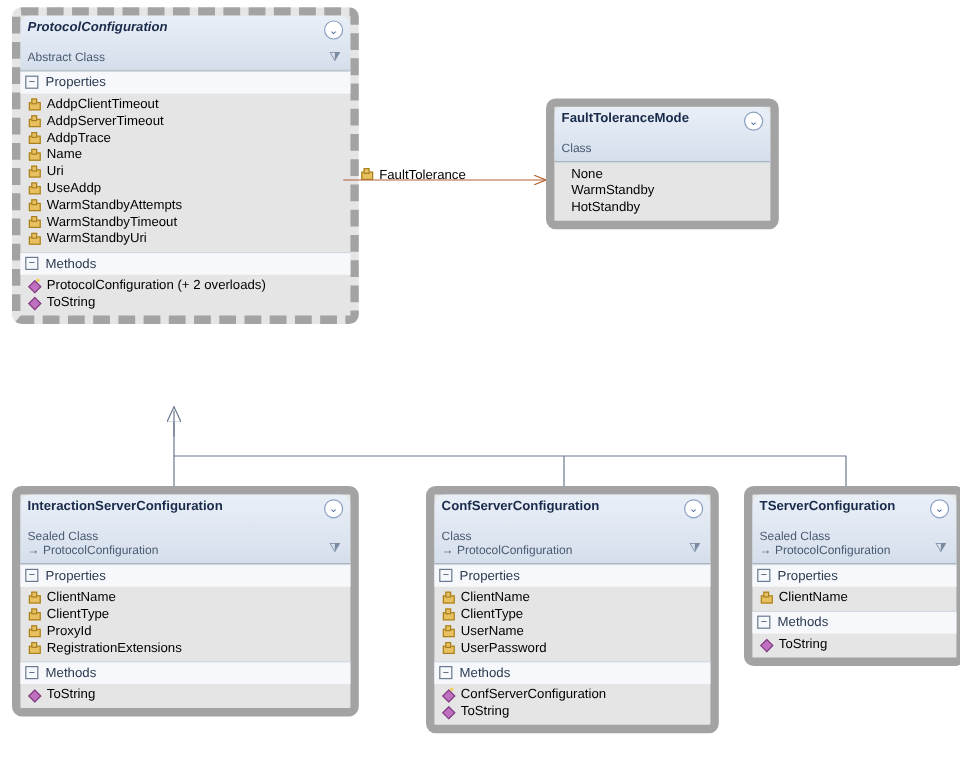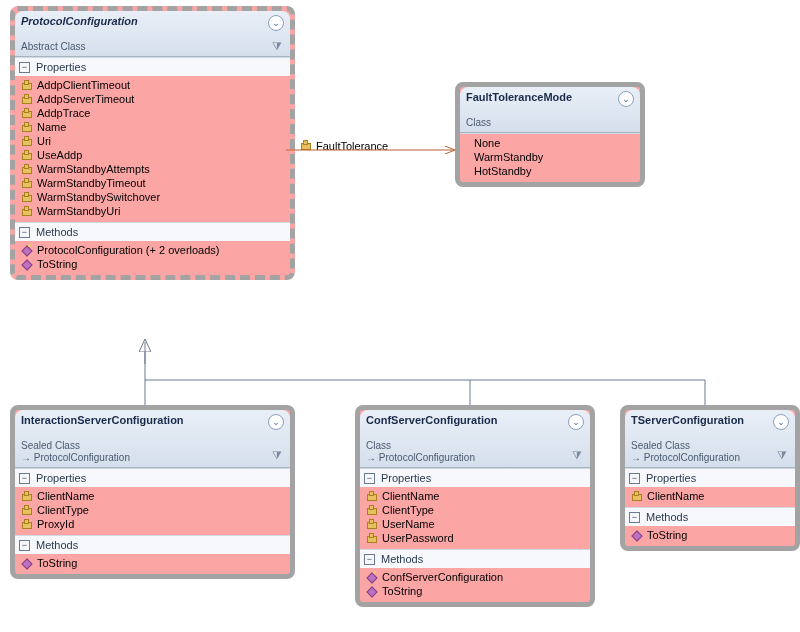--- a/index.html
+++ b/index.html
@@ -1,27 +1,27 @@
 <!DOCTYPE html>
 <html><head>
 <meta charset="utf-8">
 <style>
 body{margin:0;padding:0;background:#fff;font-family:Tahoma,Verdana,sans-serif;font-size:11px;color:#000;position:relative;width:800px;height:632px}
-.panel{position:absolute;border:5px solid #a3a3a3;border-radius:8px;background:#fca5a5;box-shadow:none}
+.panel{position:absolute;border:7px solid #a3a3a3;border-radius:8px;background:#e5e5e5;box-shadow:none}
 .panel.abstract{border-style:dashed}
 .panel .hdr{background:linear-gradient(#e9eff7,#d5dfec);border-bottom:1px solid #a8b4c0;border-radius:8px 8px 0 0;padding:4px 6px;position:relative}
 .panel .title{font-weight:bold;color:#1a2a4a}
 .panel.abstract .title{font-style:italic}
 .panel .stereo{color:#4a5a70;font-size:10px;margin-top:14px}
 .panel .inh{color:#4a5a70;font-size:10px;margin-top:1px}
 .panel .inh::before{content:"→ ";color:#4a5a70}
 .panel .chev{position:absolute;top:4px;right:6px;width:14px;height:14px;border:1px solid #8aa0c0;border-radius:50%;background:#fff;display:flex;align-items:center;justify-content:center;font-size:9px;color:#4a6aa0;cursor:pointer}
 .panel .funnel{position:absolute;right:6px;top:28px;width:14px;height:14px;display:flex;align-items:center;justify-content:center;color:#7a8aa0}
 .section{border-top:1px solid #d0d8e2}
-.section .secHdr{display:flex;align-items:center;padding:3px 4px;color:#2a3a50;background:#f6f8fb}
+.section .secHdr{display:flex;padding:3px 4px;color:#2a3a50;background:#f6f8fb}
 .section .box{width:9px;height:9px;border:1px solid #6a7a90;margin-right:6px;display:flex;align-items:center;justify-content:center;font-size:9px;line-height:1;color:#3a4a60;cursor:pointer}
 .section .box::before{content:"−"}
 .members{padding:2px 0 4px 0}
 .member{display:flex;align-items:flex-end;padding:1px 6px 1px 22px;position:relative}
 .ico{position:absolute;left:6px;top:2px;width:12px;height:12px}
 .prop .ico::before{content:"";position:absolute;width:8px;height:5px;background:#e8c060;border:1px solid #a88020;top:3px;left:1px}
 .prop .ico::after{content:"";position:absolute;width:3px;height:3px;background:#e8c060;border:1px solid #a88020;top:0;left:3px}
 .meth .ico::before{content:"";position:absolute;width:6px;height:6px;background:#c070c0;border:1px solid #804080;transform:rotate(45deg);top:2px;left:2px}
 .meth.ctor .ico::after{content:"";position:absolute;width:3px;height:3px;background:#f0d060;border-radius:50%;top:-1px;left:7px}
 .enum .members .member{padding-left:14px}
@@ -77,24 +77,20 @@
       <div class="member prop">
           <span class="ico"></span>
           <span>WarmStandbyAttempts</span>
         </div>
       <div class="member prop">
           <span class="ico"></span>
           <span>WarmStandbyTimeout</span>
         </div>
       <div class="member prop">
           <span class="ico"></span>
-          <span>WarmStandbySwitchover</span>
-        </div>
-      <div class="member prop">
-          <span class="ico"></span>
           <span>WarmStandbyUri</span>
         </div>
     </div>
   </div>
   <div class="section">
     <div class="secHdr">
         <span class="box"></span>
         <span>Methods</span>
       </div>
     <div class="members">
@@ -149,20 +145,24 @@
           <span class="ico"></span>
           <span>ClientName</span>
         </div>
       <div class="member prop">
           <span class="ico"></span>
           <span>ClientType</span>
         </div>
       <div class="member prop">
           <span class="ico"></span>
           <span>ProxyId</span>
+        </div>
+      <div class="member prop">
+          <span class="ico"></span>
+          <span>RegistrationExtensions</span>
         </div>
     </div>
   </div>
   <div class="section">
     <div class="secHdr">
         <span class="box"></span>
         <span>Methods</span>
       </div>
     <div class="members">
       <div class="member meth">

